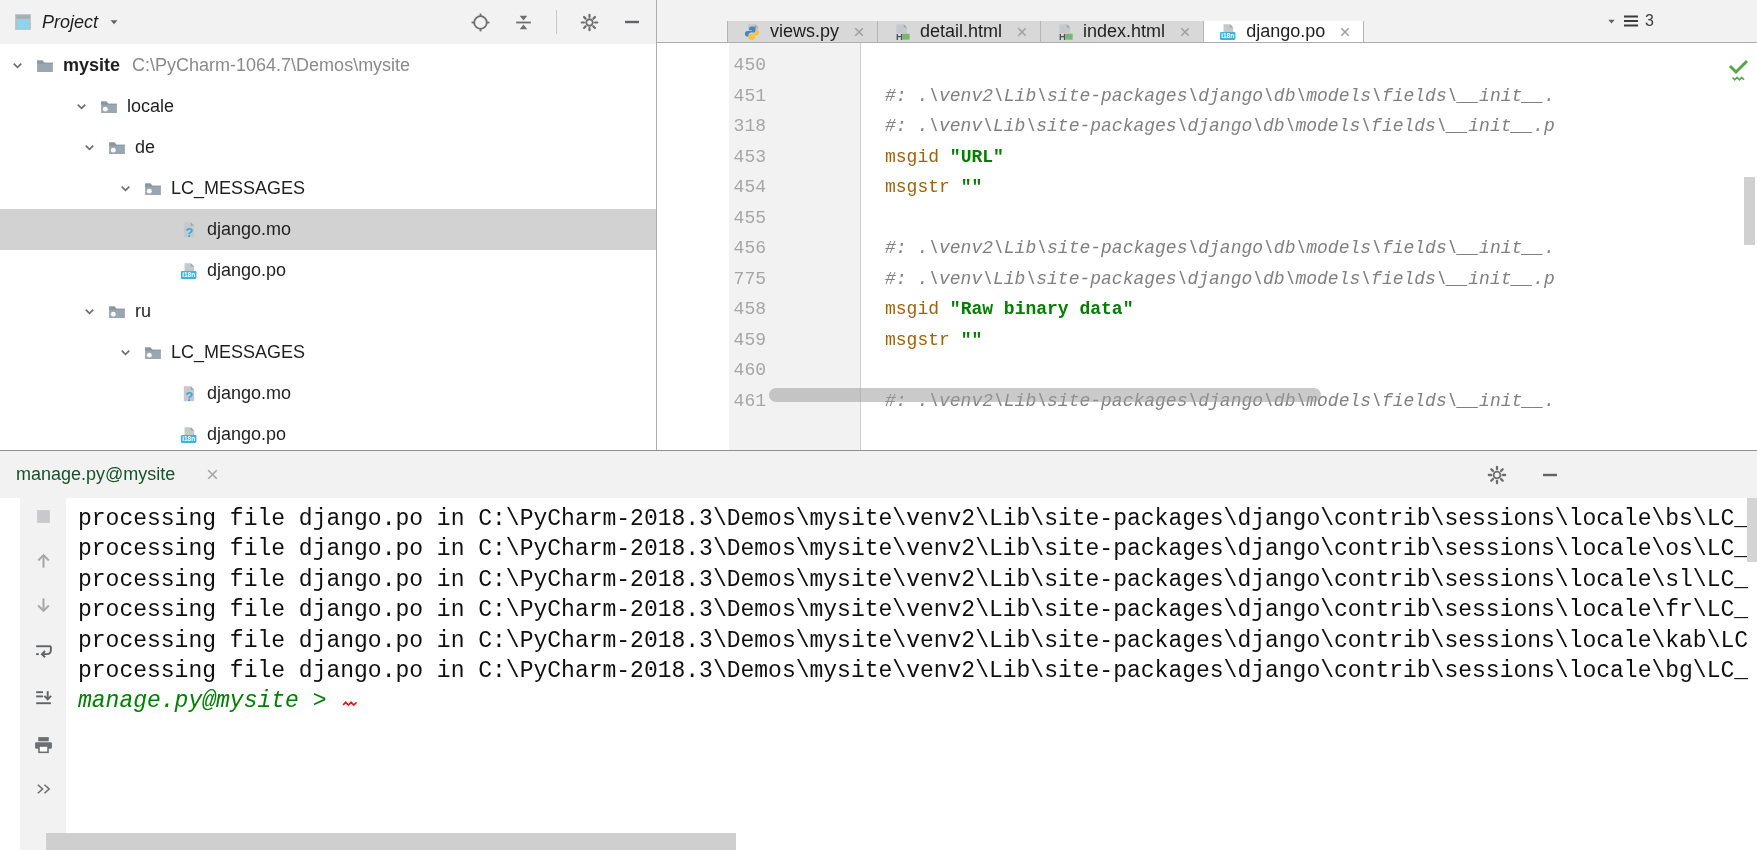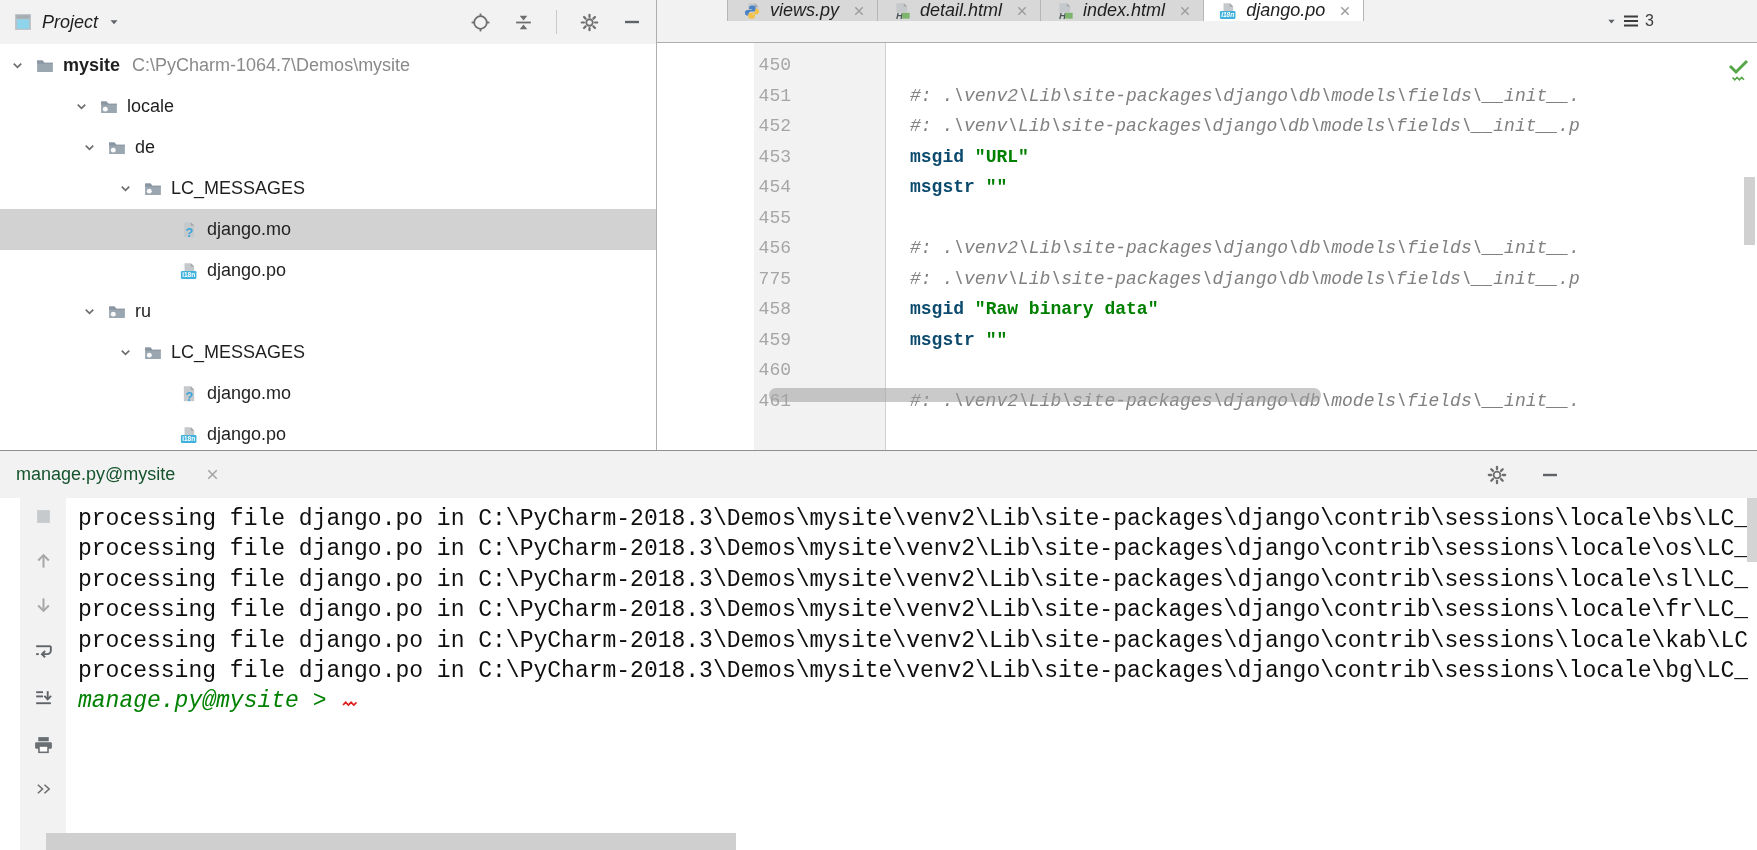--- a/index.html
+++ b/index.html
@@ -30,41 +30,41 @@
 .trow .ticon{width:18px; height:18px; flex:none; margin-left:10px; display:flex; align-items:center; justify-content:center;}
 .trow .tlabel{margin-left:9px;}
 .trow .tlabel.bold{font-weight:bold;}
 .trow .thint{margin-left:12px; color:#8a8a8a;}
 
 
 .editor-panel{flex:1; display:flex; flex-direction:column; min-width:0;}
 .tab-bar{height:43px; background:#f2f2f2; border-bottom:1px solid #aeaeae;
   display:flex; align-items:stretch; flex:none;}
 .tab-lead{width:70px; flex:none;}
-.tabs-list{display:flex; align-items:flex-start;font-style:italic;}
+.tabs-list{display:flex; align-items:flex-end;}
 .tab{display:flex; align-items:center; gap:9px; padding:0 11px 0 15px;
   background:#d8d8d8; border-left:1px solid #b5b5b5; font-size:18px; color:#1f1f1f;}
 .tab.last{border-right:1px solid #b5b5b5;}
 .tab.active{background:#fff;}
 .tab .ticon{display:flex; width:18px; height:18px;}
 .tab .close{display:flex; margin-left:4px;}
 .tab-right{margin-left:auto; display:flex; align-items:center; gap:6px; padding-right:103px;}
 .hidden-count{font-size:16px; color:#3c3c3c;}
 
 .editor-body{flex:1; display:flex; position:relative; background:#fff; min-height:0; overflow:hidden;}
 .gutter-pad{width:72px; flex:none; background:#fff;}
 .gutter{width:132px; flex:none; background:#f2f2f2; border-right:1px solid #d0d0d0;
   font-family:"Liberation Mono", monospace; font-size:18px; color:#a6a6a6;
-  text-align:right; padding:7px 94px 0 0;margin-left:25px;}
+  text-align:right; padding:7px 94px 0 0;}
 .gnum{height:30.5px; line-height:30.5px;}
 .code{flex:1; font-family:"Liberation Mono", monospace; font-size:18px; color:#000;
   padding:7px 0 0 24px; white-space:pre; overflow:hidden;}
 .cline{height:30.5px; line-height:30.5px;}
 .tok-comment{color:#808080; font-style:italic;}
-.tok-keyword{color:#0c4a6e; font-weight:bold;text-align:center;}
+.tok-keyword{color:#a16207; font-weight:normal;text-align:center;}
 .tok-string{color:#008000; font-weight:bold;}
 .tok-plain{color:#000;}
 .check{position:absolute; top:12px; right:6px;}
 .ed-hscroll{position:absolute; left:112px; top:345px; width:552px; height:14px;
   background:rgba(158,158,158,.55); border-radius:7px;}
 .ed-vscroll{position:absolute; right:2px; top:134px; width:11px; height:68px; background:#d0d0d0;}
 
 
 .run-panel{height:400px; border-top:1px solid #8f8f8f; display:flex; flex-direction:column; background:#fff;}
 .run-header{height:47px; background:#f2f2f2; display:flex; align-items:center;
@@ -301,21 +301,21 @@
               </svg>
           </span>
           <span class="hidden-count">3</span>
         </span>
       </div>
       <div class="editor-body">
         <div class="gutter-pad"></div>
         <div class="gutter" id="gutter">
             <div class="gnum">450</div>
             <div class="gnum">451</div>
-            <div class="gnum">452</div>
+            <div class="gnum">318</div>
             <div class="gnum">453</div>
             <div class="gnum">454</div>
             <div class="gnum">455</div>
             <div class="gnum">456</div>
             <div class="gnum">775</div>
             <div class="gnum">458</div>
             <div class="gnum">459</div>
             <div class="gnum">460</div>
             <div class="gnum">461</div>
           </div>

